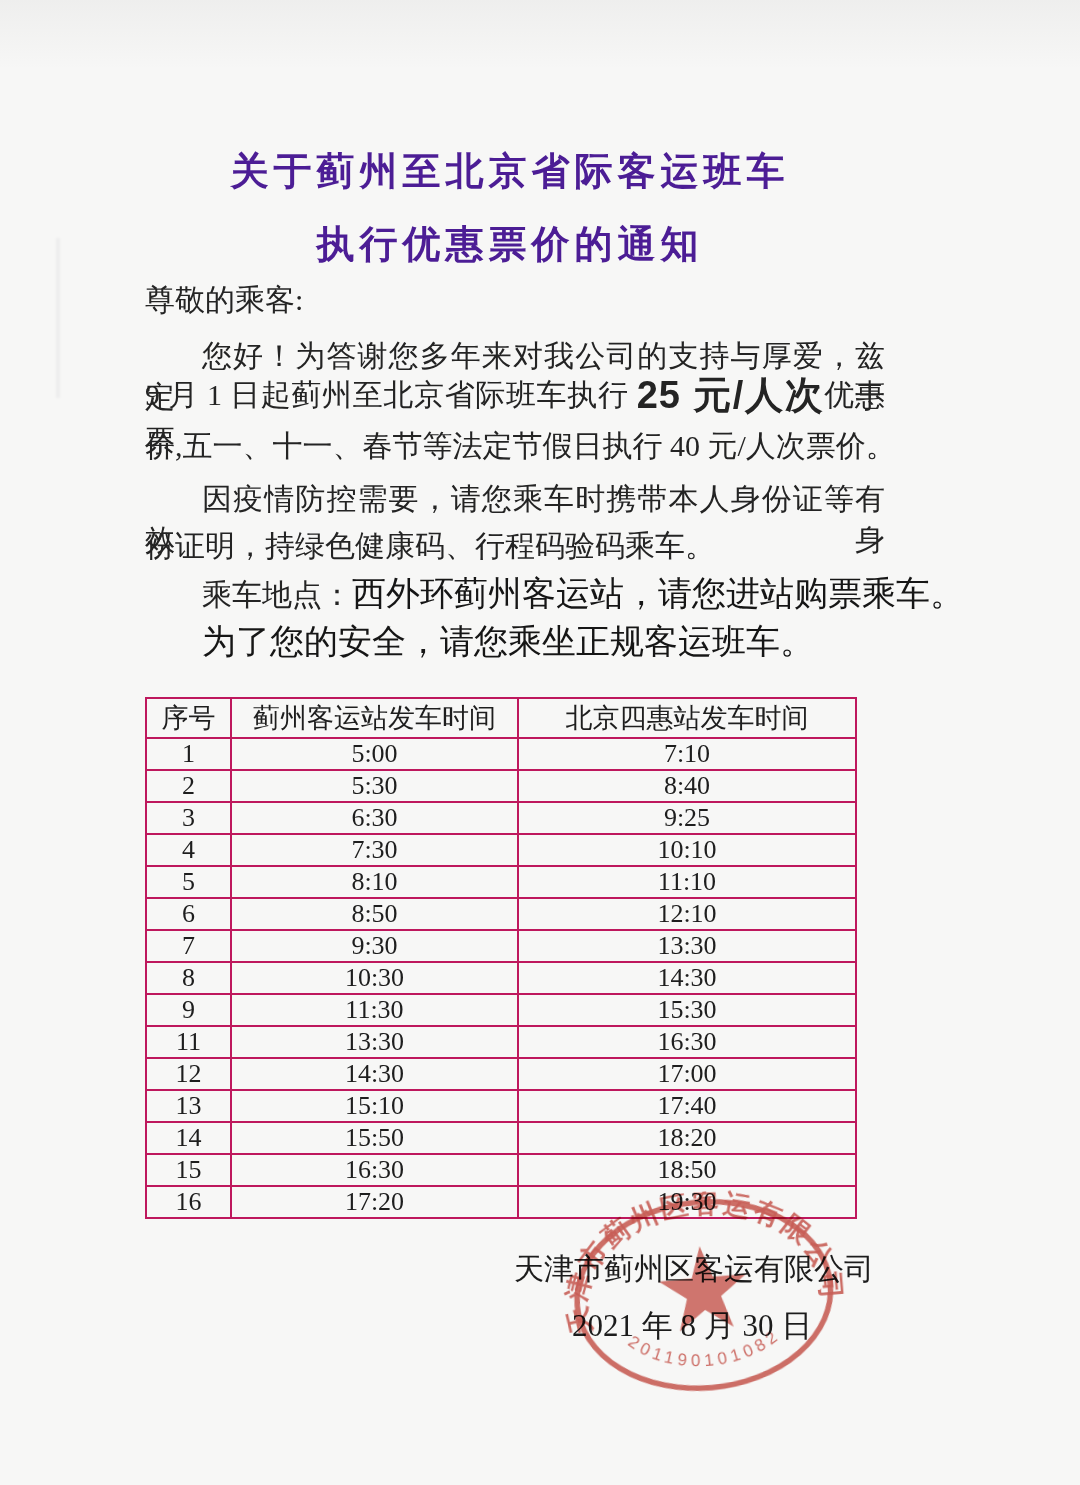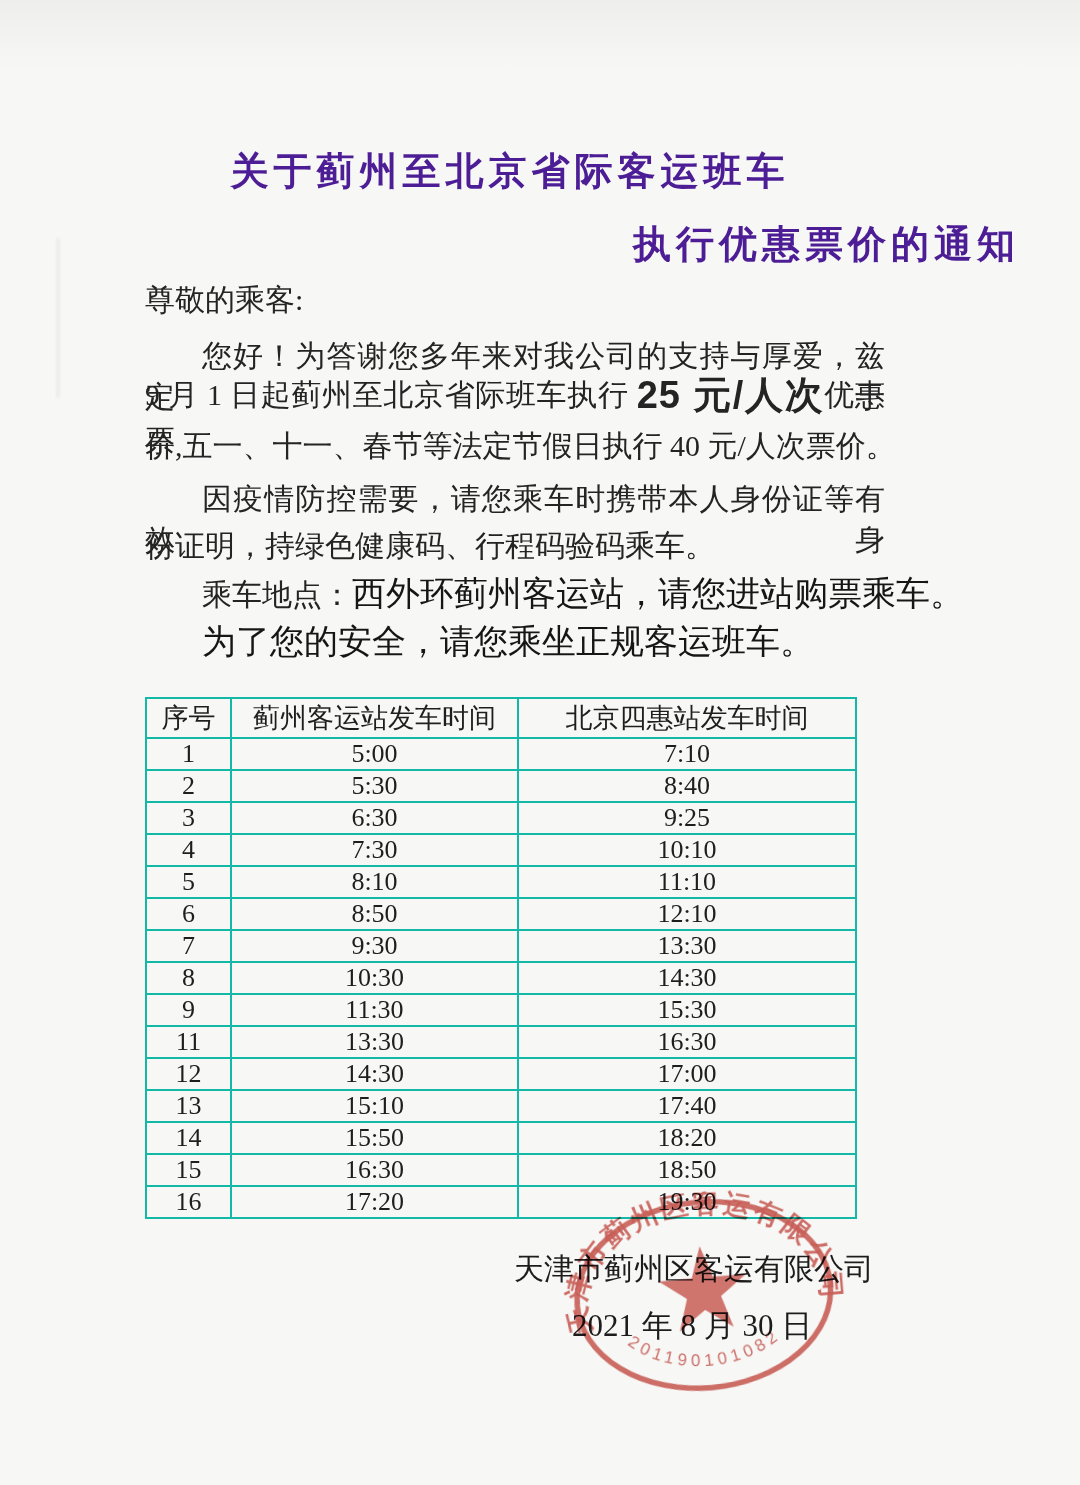--- a/index.html
+++ b/index.html
@@ -15,21 +15,21 @@
     background:linear-gradient(180deg,rgba(120,120,125,0.07),rgba(120,120,125,0.0));pointer-events:none;}
   .scan-line-left{position:absolute;left:56px;top:238px;width:4px;height:160px;
     background:rgba(60,60,70,0.05);filter:blur(1px);}
   
   .title{
     position:absolute;left:0;width:1020px;text-align:center;
     font-family:"Liberation Sans","DejaVu Sans",sans-serif;
     font-weight:bold;font-size:38px;letter-spacing:5px;color:#4c1d95;
   }
   .title-1{top:146px;}
-  .title-2{top:219px;text-align:right;}
+  .title-2{top:219px;}
   
   .bline{
     position:absolute;left:145px;width:740px;font-size:30px;color:#242424;
     white-space:nowrap;
   }
   .bline.just{white-space:normal;text-align:justify;text-align-last:justify;}
   .indent{text-indent:57px;}
   .big-bold{
     font-family:"Liberation Sans","DejaVu Sans",sans-serif;
     font-weight:bold;font-size:38px;letter-spacing:1px;vertical-align:-3px;
@@ -46,21 +46,21 @@
   
   table.timetable{
     position:absolute;left:145px;top:697px;width:710px;
     border-collapse:collapse;table-layout:fixed;
     font-size:26px;color:#1e1e1e;
   }
   table.timetable col.c1{width:85px;}
   table.timetable col.c2{width:287px;}
   table.timetable col.c3{width:338px;}
   table.timetable th,table.timetable td{
-    border:2px solid #14b8a6;text-align:center;vertical-align:middle;
+    border:2px solid #be185d;text-align:center;vertical-align:middle;
     padding:0;overflow:hidden;
   }
   table.timetable th{height:38px;font-weight:normal;font-size:27px;}
   table.timetable td{height:30px;}
   
   .company{
     position:absolute;left:514px;top:1249px;font-size:30px;letter-spacing:0px;
     color:#1c1c1c;white-space:nowrap;
   }
   .date{

